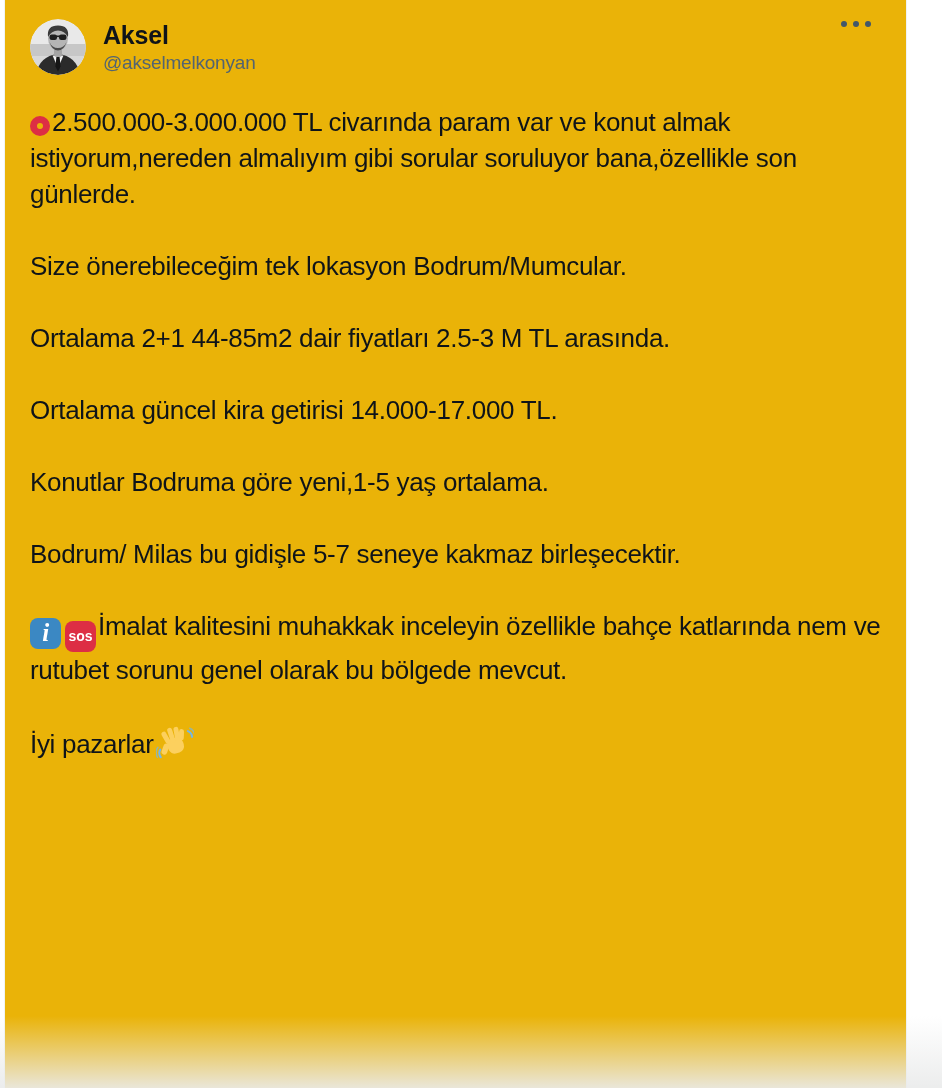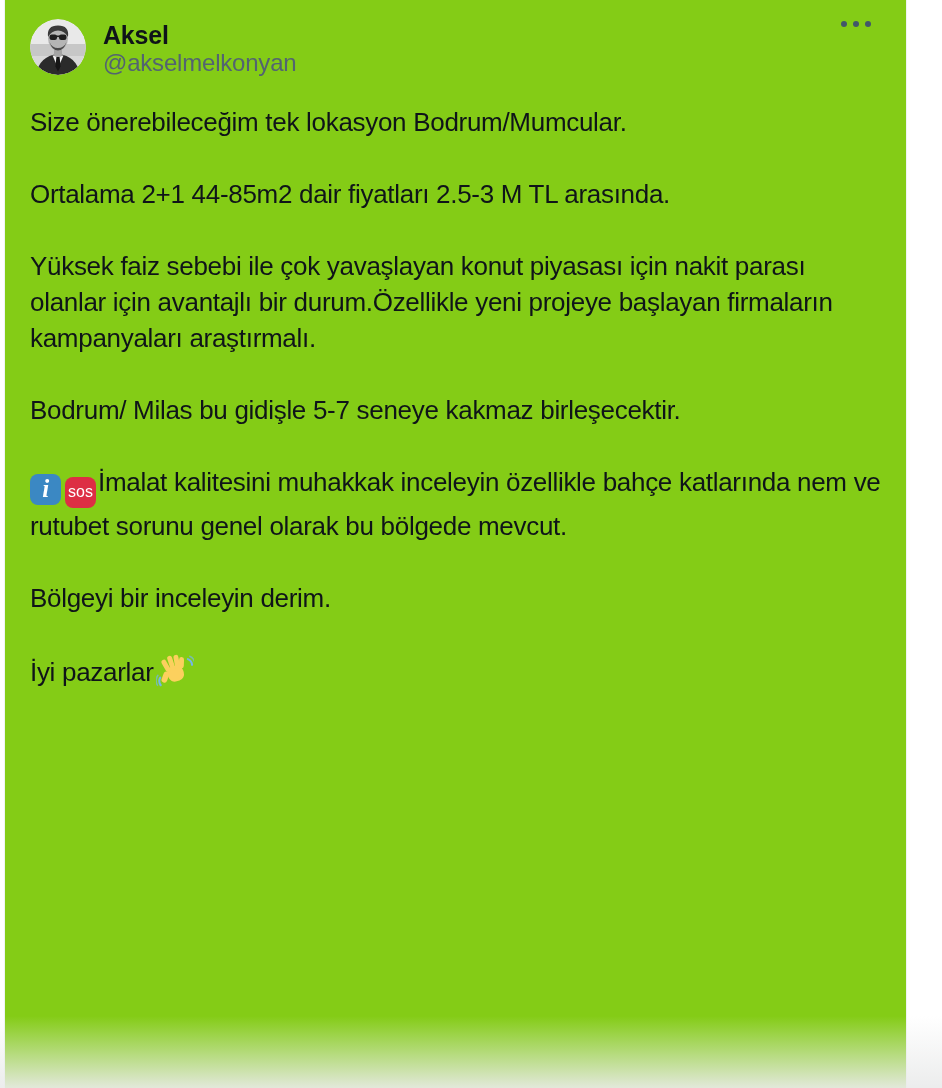--- a/index.html
+++ b/index.html
@@ -6,42 +6,42 @@
   html, body { background: #ffffff; }
   body {
     width: 942px; height: 1088px;
     position: relative; overflow: hidden;
     font-family: "Liberation Sans", sans-serif;
     color: #0f1419;
   }
   .tweet-column {
     position: absolute; left: 4px; top: 0;
     width: 903px; height: 100%;
-    background: #84cc16;
+    background: #eab308;
     border-left: 1px solid #eff3f4;
     border-right: 1px solid #eff3f4;
     padding: 0 25px;
   }
   
   .tweet-header {
     display: flex; align-items: flex-start;
     padding-top: 19px; position: relative;
   }
   .avatar {
     width: 56px; height: 56px; border-radius: 50%;
     overflow: hidden; flex: 0 0 56px; cursor: pointer;
   }
   .avatar svg { display: block; }
   .user-names { margin-left: 17px; padding-top: 2px; }
   .user-name {
     font-size: 25px; font-weight: bold; color: #0f1419;
     line-height: 28px; letter-spacing: -0.2px; cursor: pointer;
   }
   .user-handle {
-    font-size: 24px; color: #536471;
+    font-size: 19px; color: #536471;
     line-height: 28px; letter-spacing: -0.2px;
   }
   .more-button {
     position: absolute; right: 2px; top: 13px;
     display: flex; gap: 6px; align-items: center;
     padding: 8px; border: none; background: transparent; cursor: pointer;
   }
   .more-button .dot {
     width: 6px; height: 6px; border-radius: 50%;
     background: #42576a;
@@ -67,21 +67,21 @@
     vertical-align: -6px;
   }
   .emoji-info {
     background: #3b88c3; margin-right: 4px;
     font-family: "Liberation Serif", serif;
     font-weight: bold; font-size: 25px; font-style: italic;
   }
   .emoji-sos {
     background: #dd2e44; margin-right: 2px;
     font-family: "Liberation Sans", sans-serif;
-    font-weight: normal; font-size: 16px; letter-spacing: 0;
+    font-weight: bold; font-size: 14px; letter-spacing: 0;
   }
   .emoji-wave { vertical-align: -9px; margin-left: 2px; }
   
   .bottom-fade {
     position: absolute; left: 0; right: 0; bottom: 0; height: 72px;
     background: linear-gradient(180deg, rgba(243,244,244,0) 0%, rgba(234,235,235,0.92) 100%);
     pointer-events: none;
   }
 </style>
 </head>
@@ -123,35 +123,36 @@
 
     <button class="more-button">
       <span class="dot"></span>
       <span class="dot"></span>
       <span class="dot"></span>
     </button>
   </div>
 
   <div class="tweet-body">
 
+    <p><span class="emoji-ring"></span><span>2.500.000-3.000.000 TL civarında param var ve konut almak istiyorum,nereden almalıyım gibi sorular soruluyor bana,özellikle son günlerde.</span></p>
 
     <p><span>Size önerebileceğim tek lokasyon Bodrum/Mumcular.</span></p>
 
     <p><span>Ortalama 2+1 44-85m2 dair fiyatları 2.5-3 M TL arasında.</span></p>
 
+    <p><span>Ortalama güncel kira getirisi 14.000-17.000 TL.</span></p>
 
 
+    <p><span>Konutlar Bodruma göre yeni,1-5 yaş ortalama.</span></p>
 
-    <p><span>Yüksek faiz sebebi ile çok yavaşlayan konut piyasası için nakit parası olanlar için avantajlı bir durum.Özellikle yeni projeye başlayan firmaların kampanyaları araştırmalı.</span></p>
 
     <p><span>Bodrum/ Milas bu gidişle 5-7 seneye kakmaz birleşecektir.</span></p>
 
     <p><span class="emoji-square emoji-info">i</span><span class="emoji-square emoji-sos">sos</span><span>İmalat kalitesini muhakkak inceleyin özellikle bahçe katlarında nem ve rutubet sorunu genel olarak bu bölgede mevcut.</span></p>
 
-    <p><span>Bölgeyi bir inceleyin derim.</span></p>
 
     <p><span>İyi pazarlar</span><svg class="emoji-wave" width="38" height="38" viewBox="0 0 40 40">
         <g transform="rotate(-18 20 22)">
           <rect x="12" y="15" width="17" height="16" rx="7" fill="#fcd05e"></rect>
           <rect x="10.5" y="5" width="5.2" height="14" rx="2.6" fill="#fcd05e" transform="rotate(-12 13 11)"></rect>
           <rect x="16.8" y="3" width="5.2" height="16" rx="2.6" fill="#fcd05e"></rect>
           <rect x="22.8" y="4" width="5.2" height="15" rx="2.6" fill="#fcd05e" transform="rotate(8 25 11)"></rect>
           <rect x="27.5" y="8" width="5.2" height="12" rx="2.6" fill="#fcd05e" transform="rotate(20 30 13)"></rect>
           <rect x="6" y="17" width="6" height="12" rx="3" fill="#fcd05e" transform="rotate(38 9 23)"></rect>
         </g>

